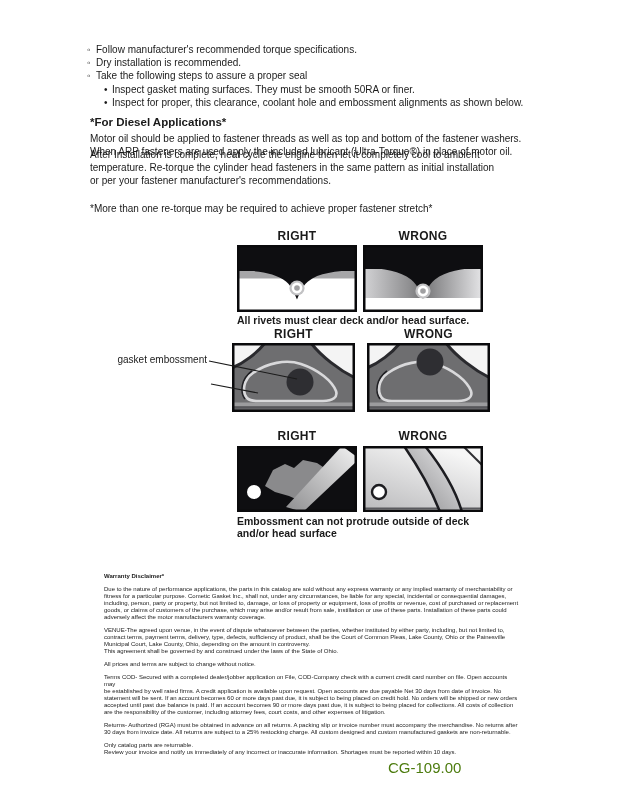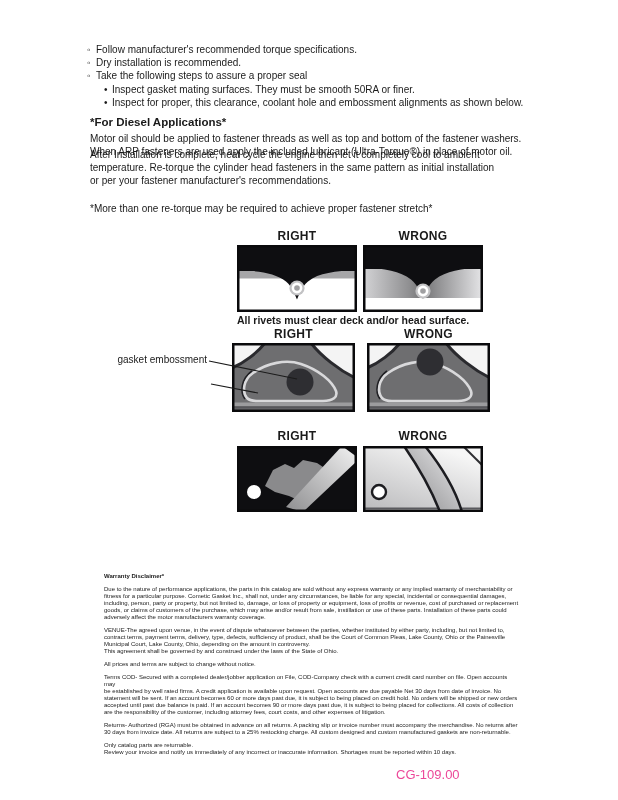--- a/index.html
+++ b/index.html
@@ -30,21 +30,21 @@
   .caption { position:absolute; margin:0; font-size:10.5px; font-weight:700; line-height:12px; }
   .callouts { position:absolute; left:95px; top:345px; width:112px; text-align:right; font-size:10px; line-height:11px; }
   .callouts .co2 { margin-top:9px; }
   .leaders { position:absolute; left:95px; top:340px; pointer-events:none; }
 
   .legal { position:absolute; left:104px; top:573px; width:416px; font-size:6px; line-height:7px; color:#222; }
   .legal p { margin:0 0 6px 0; }
   .legal p.tight { margin-bottom:0; }
   .lg-head { font-weight:700; }
 
-  .footer-code { position:absolute; left:388px; top:759px; margin:8px; font-size:13px; color:#ec4899; }
+  .footer-code { position:absolute; left:388px; top:759px; margin:0; font-size:15px; color:#4d7c0f; }
 </style>
 </head>
 <body>
 
 <div class="page">
 
 
   <ul class="tips">
     <li>
       <span class="bullet">◦</span>
@@ -184,20 +184,22 @@
     <rect width="120" height="66" fill="url(#gr3wb)"></rect>
     <rect x="0" y="61.5" width="120" height="1.5" fill="#5a5a5e"></rect>
     <path d="M62,0 C78,20 92,42 99,66 L77,66 C67,40 52,16 41,0 Z" fill="url(#gr3band)"></path>
     <path d="M62,0 C78,20 92,42 99,66" fill="none" stroke="#1c1c20" stroke-width="2.5"></path>
     <path d="M41,0 C52,16 67,40 77,66" fill="none" stroke="#1c1c20" stroke-width="2.5"></path>
     <path d="M100,0 C108,8 115,15 120,20" fill="none" stroke="#2e2e32" stroke-width="2"></path>
     <circle cx="16" cy="46" r="7" fill="#ffffff" stroke="#1c1c20" stroke-width="2.4"></circle>
     <rect x="1.25" y="1.25" width="117.5" height="63.5" fill="none" stroke="#0a0a0c" stroke-width="2.5"></rect>
   </svg>
 
+  <p class="caption pre" style="left:237px;top:515px;width:260px">Embossment can not protrude outside of deck
+and/or head surface</p>
 
   <div class="legal">
     <p class="lg-head">Warranty Disclaimer*</p>
     <p class="pre">Due to the nature of performance applications, the parts in this catalog are sold without any express warranty or any implied warranty of merchantability or
 fitness for a particular purpose.  Cometic Gasket Inc., shall not, under any circumstances, be liable for any special, incidental or consequential damages,
 including, person, party or property, but not limited to, damage, or loss of property or equipment, loss of profits or revenue, cost of purchased or replacement
 goods, or claims of customers of the purchase, which may arise and/or result from sale, instillation or use of these parts.  Installation of these parts could
 adversely affect the motor manufacturers warranty coverage.</p>
     <p class="pre tight">VENUE-The agreed upon venue, in the event of dispute whatsoever between the parties, whether instituted by either party, including, but not limited to,
 contract terms, payment terms, delivery, type, defects, sufficiency of product, shall be the Court of Common Pleas, Lake County, Ohio or the Painesville

